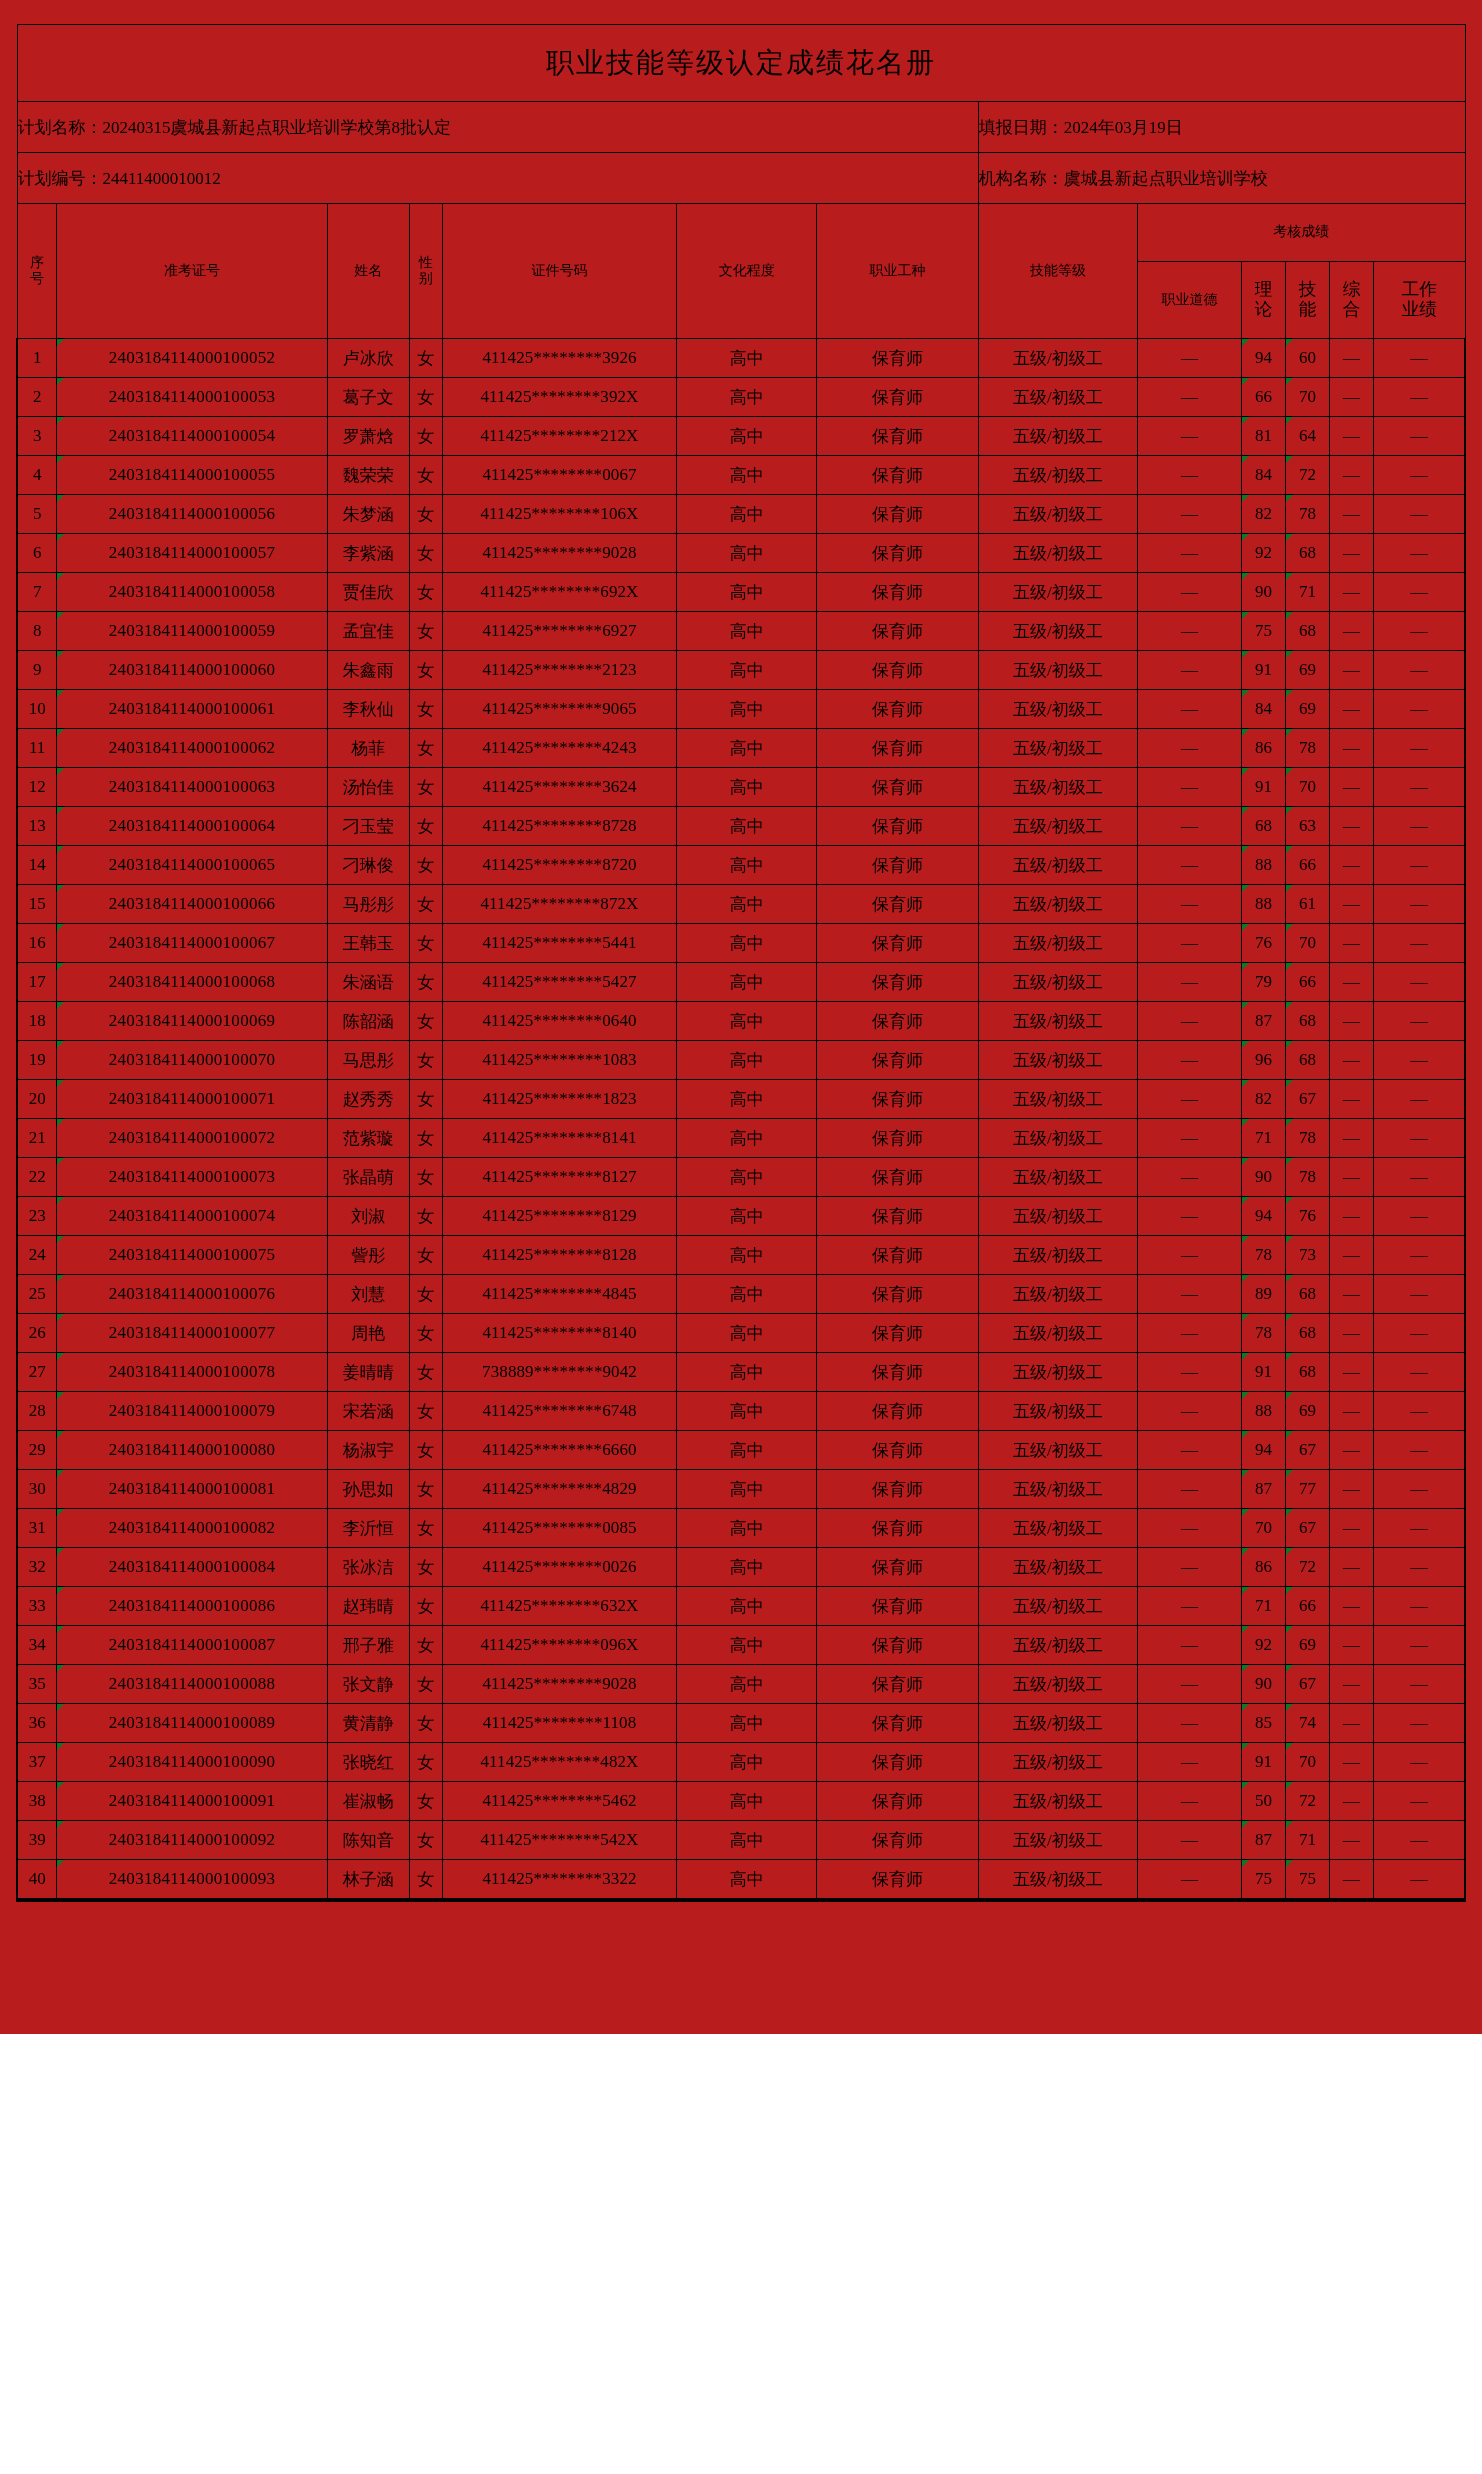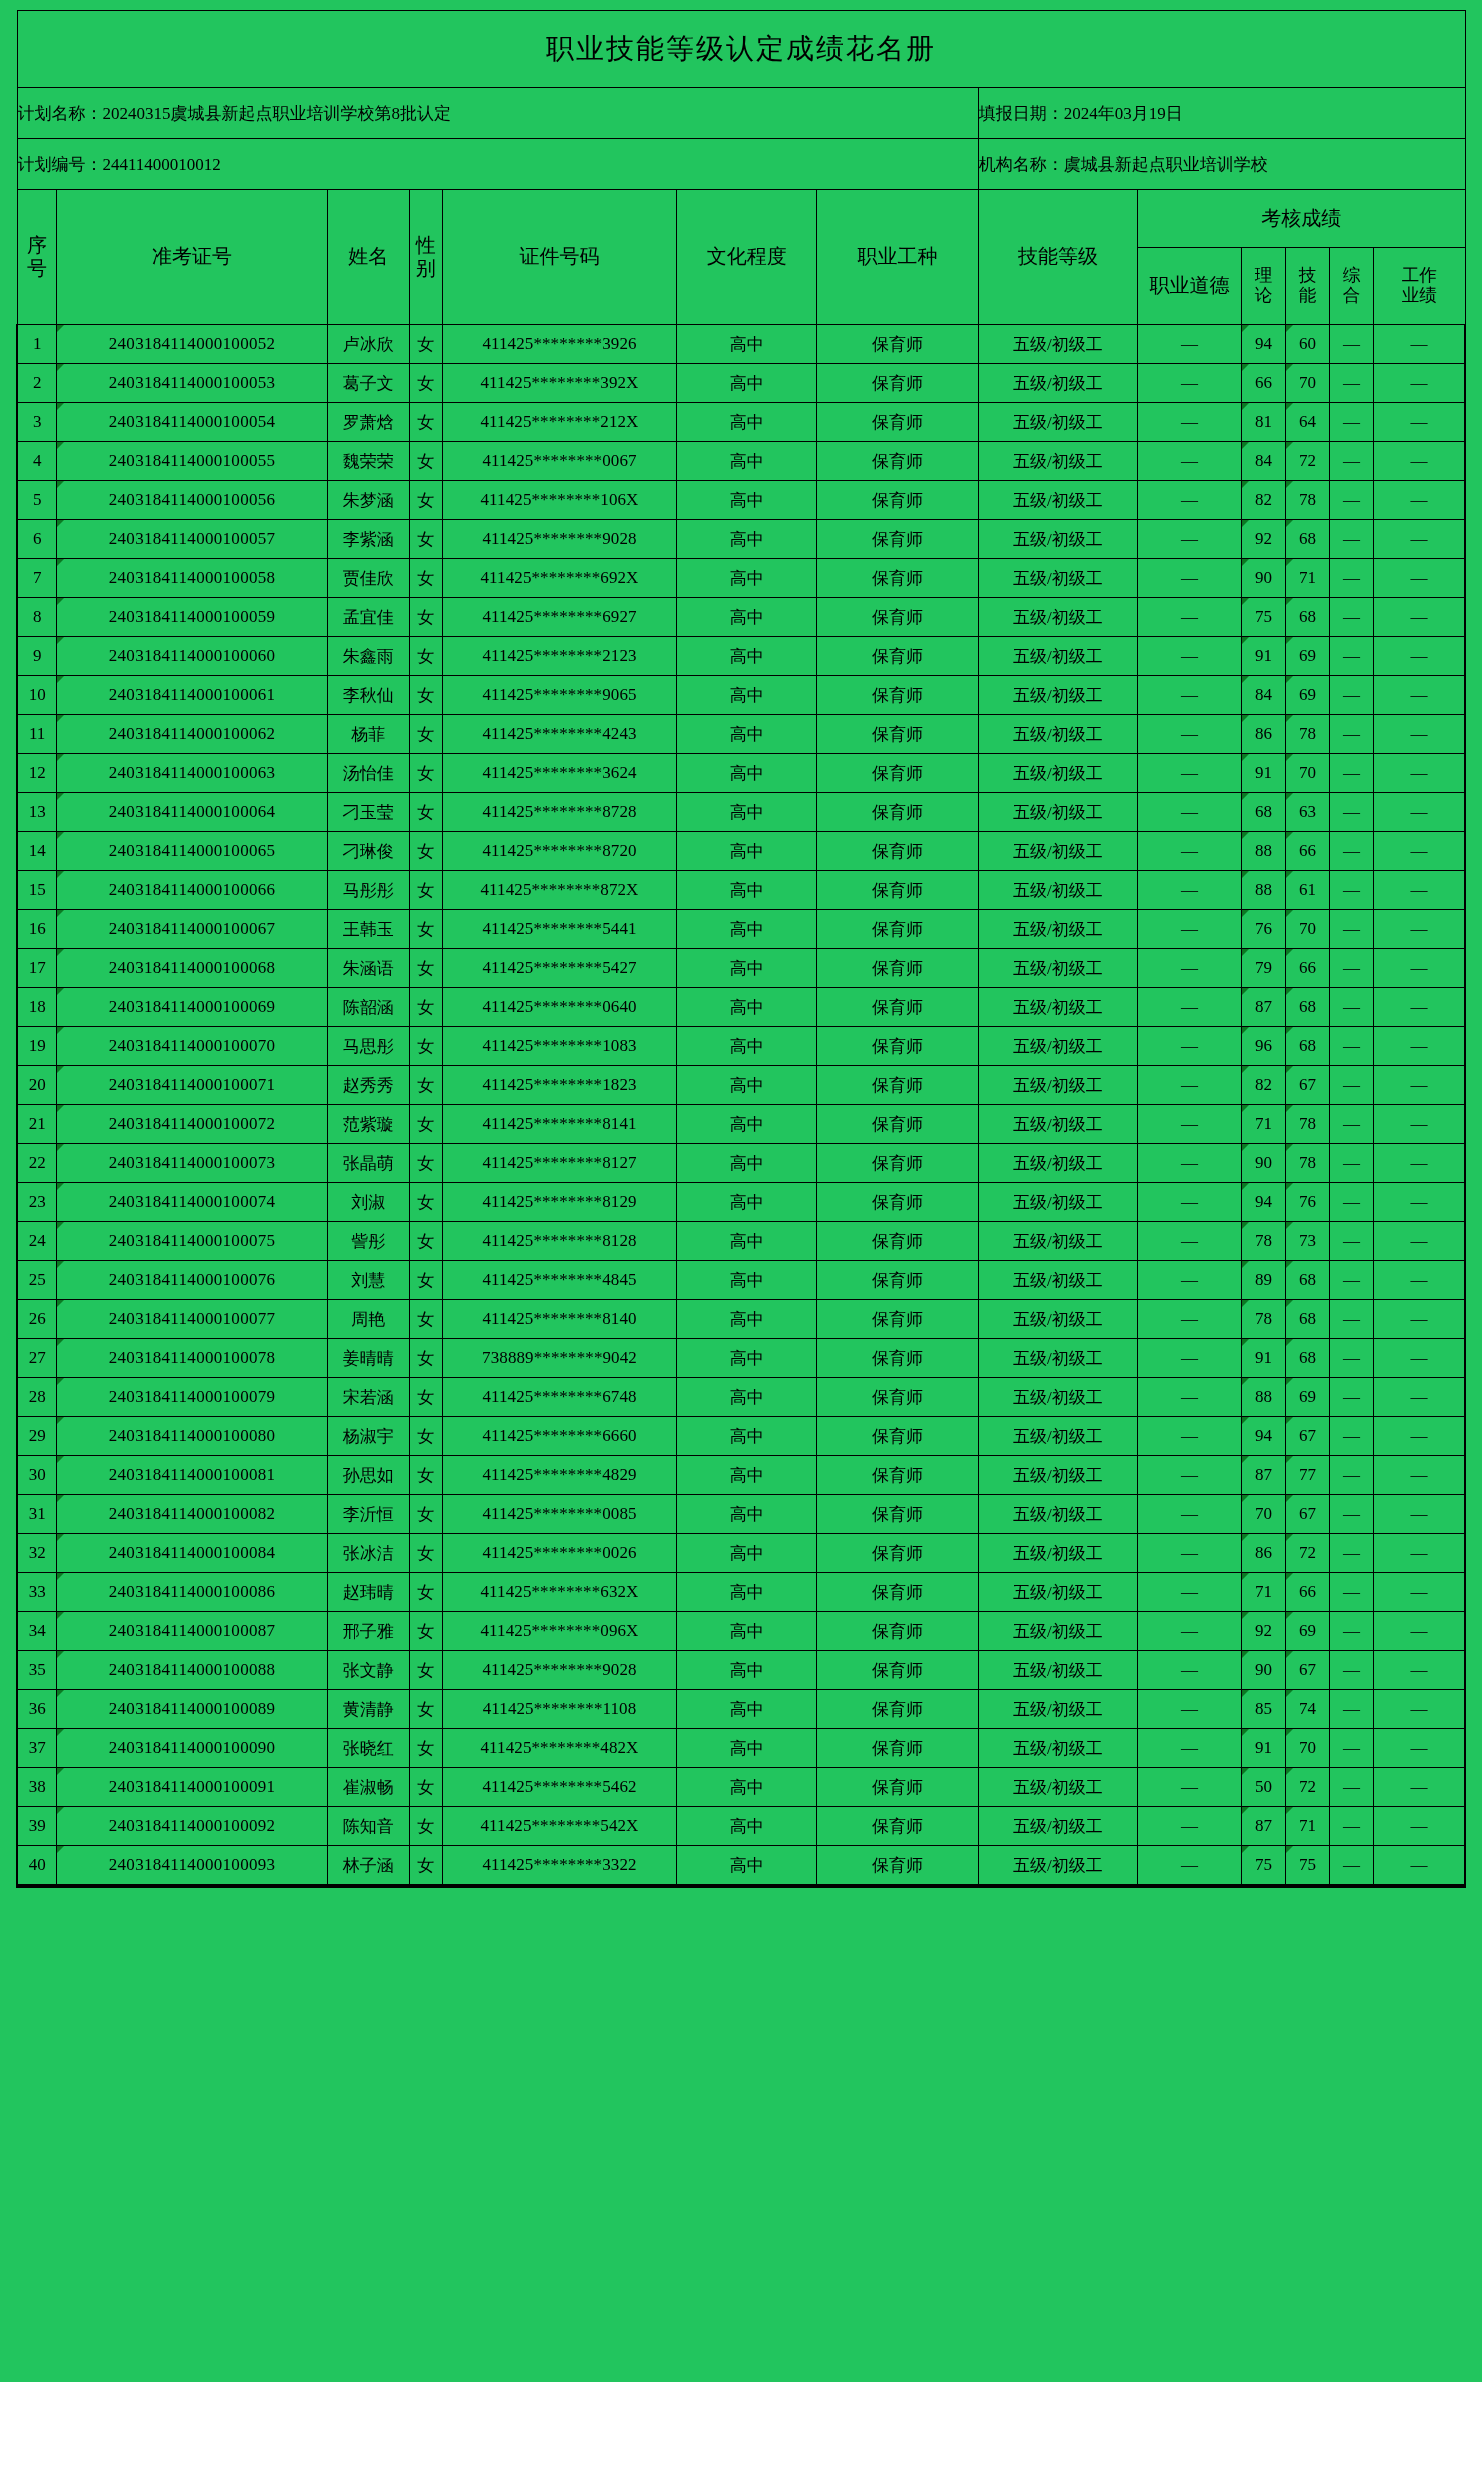--- a/index.html
+++ b/index.html
@@ -6,25 +6,25 @@
     margin: 0;
     padding: 0;
     background: #ffffff;
   }
   body {
     font-family: "Liberation Serif", "DejaVu Serif", serif;
     color: #000000;
   }
   #page {
     width: 1483px;
-    height: 2382px;
+    height: 2034px;
     position: relative;
-    background: #22c55e;
+    background: #b91c1c;
     box-sizing: border-box;
-    padding: 10px 16px 16px 16px;
+    padding: 24px 16px 16px 16px;
   }
 
   table.sheet {
     width: 1450px;
     border-collapse: collapse;
     table-layout: fixed;
   }
   table.sheet td, table.sheet th {
     border: 1.4px solid #000000;
     padding: 0;
@@ -56,21 +56,21 @@
     border-left: 2px solid #000;
     border-right: 2px solid #000;
     border-bottom: 2px solid #000;
   }
   .meta-left  { text-align: left; }
   .meta-right { text-align: left; }
 
   
   .hdr {
     text-align: center;
-    font-size: 20px;
+    font-size: 14px;
     line-height: 1.16;
     border: 1.4px solid #000;
   }
   .hdr-outer-l { border-left: 2px solid #000; }
   .hdr-outer-r { border-right: 2px solid #000; }
   .hdr-top     { border-top: 2px solid #000; }
   .hdr-narrow  { font-size: 17.6px; line-height: 1.12; }
 
   .hdr-row1 td { height: 57px; }
   .hdr-row2 td { height: 76px; }

